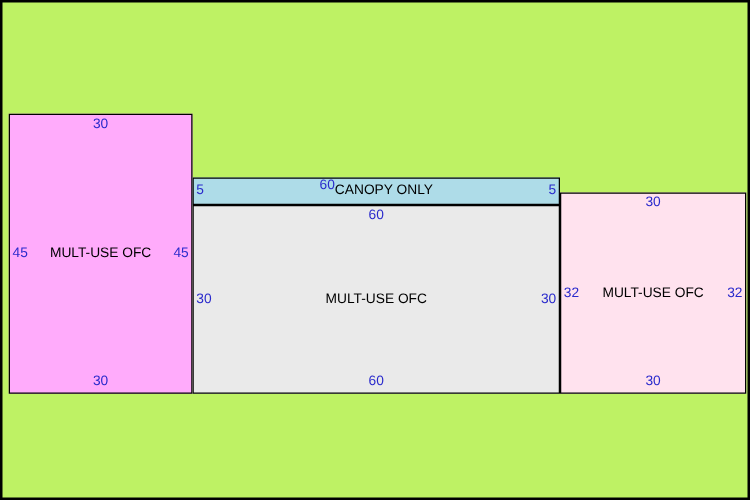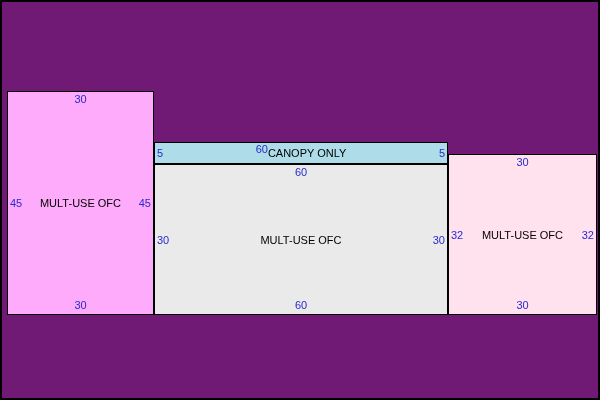--- a/index.html
+++ b/index.html
@@ -7,21 +7,21 @@
     padding: 0;
     background: #ffffff;
     font-family: "Liberation Sans", sans-serif;
   }
   .frame {
     position: relative;
     width: 600px;
     height: 400px;
     box-sizing: border-box;
     border: 2px solid #000000;
-    background: #701a75;
+    background: #bef264;
     overflow: hidden;
   }
   .zone {
     position: absolute;
     box-sizing: border-box;
     border: 1px solid #000000;
     font-size: 11px;
     line-height: 13px;
   }
   

